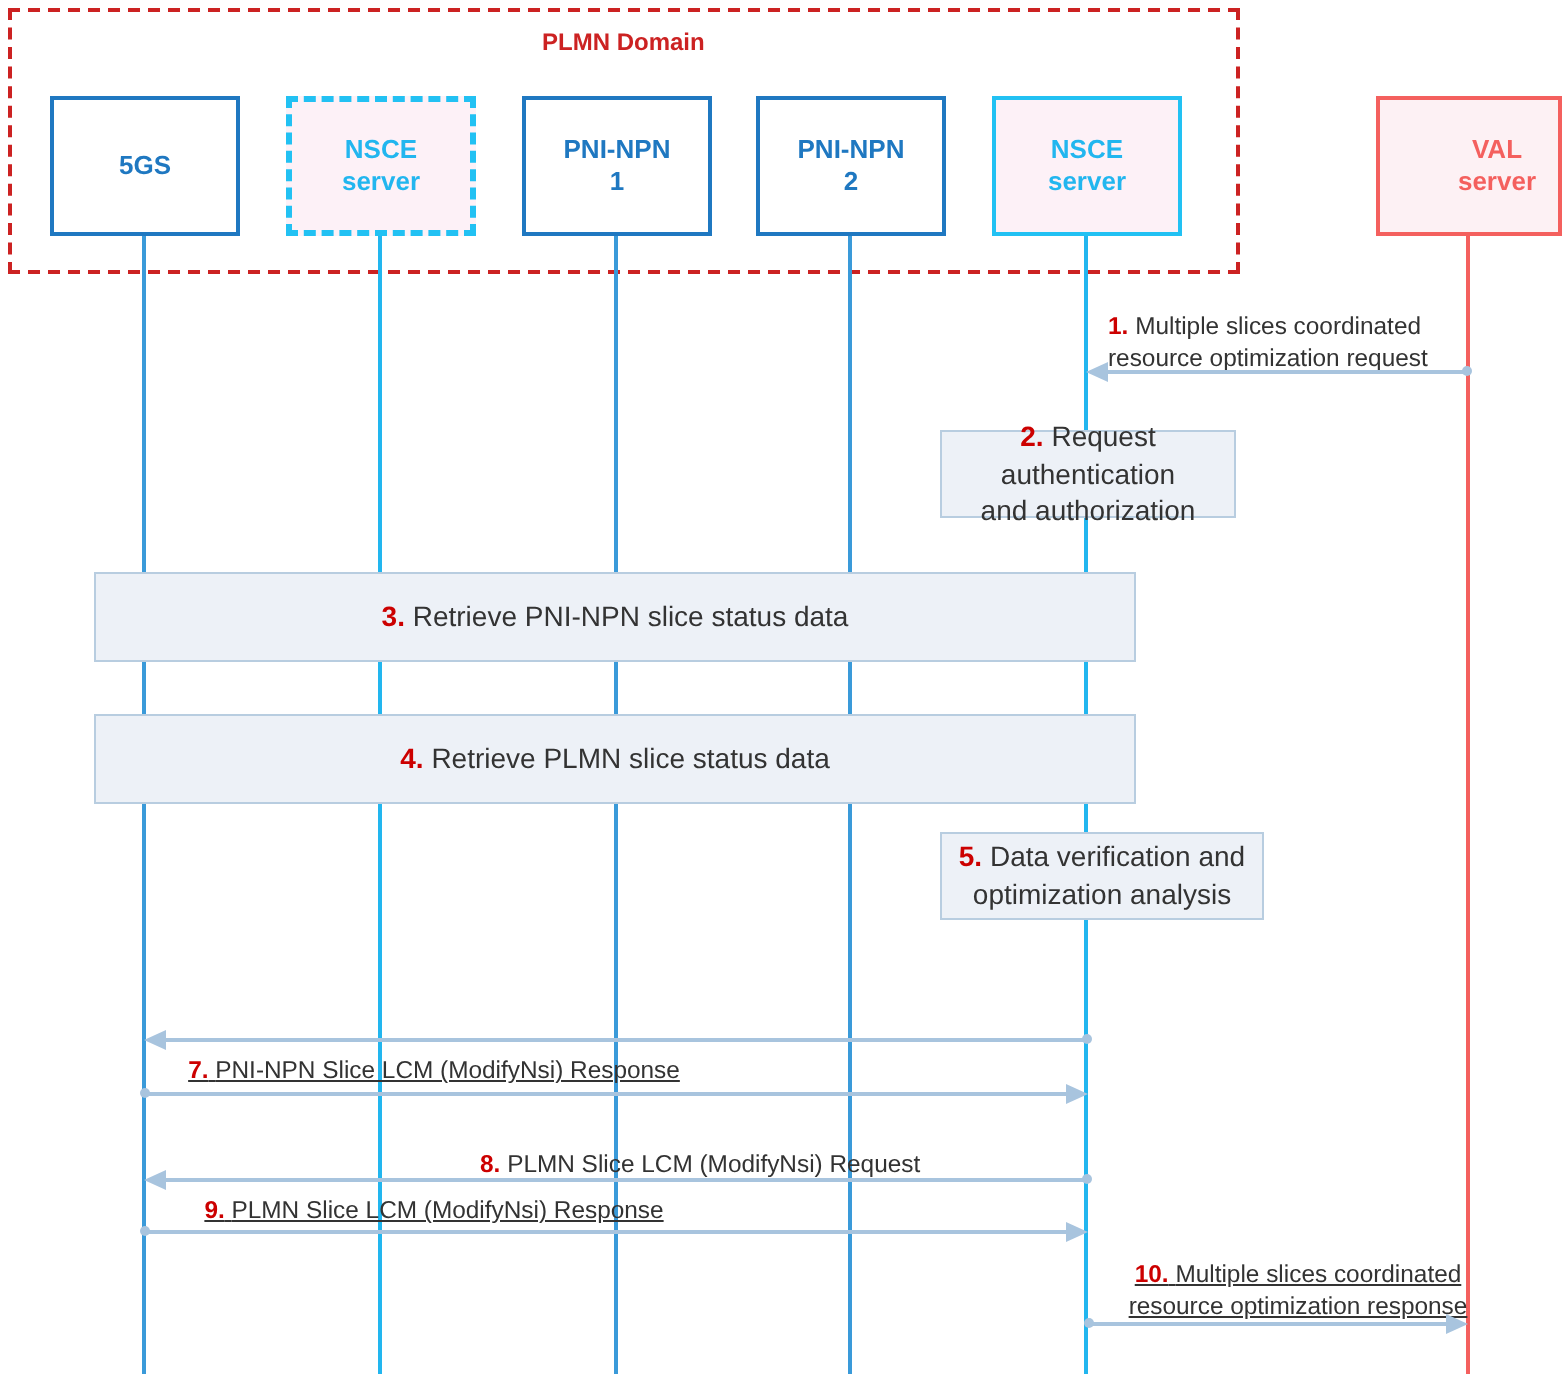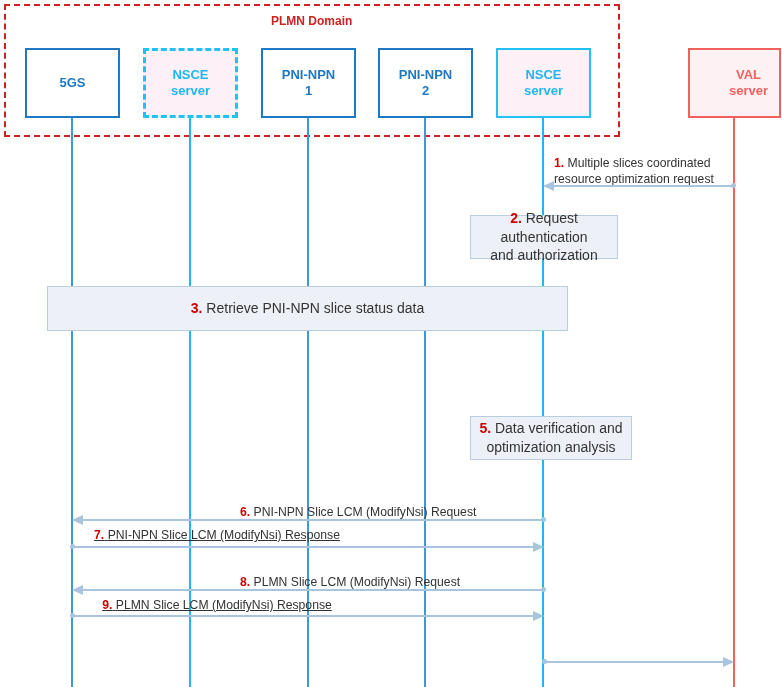--- a/index.html
+++ b/index.html
@@ -189,33 +189,35 @@
     </span>
   </div>
 
   <div class="note" style="left:47px; top:286px; width:521px; height:45px;">
     <span>
       <span class="num">3.</span>
       <span>Retrieve PNI-NPN slice status data</span>
     </span>
   </div>
 
+  <div class="note" style="left:47px; top:357px; width:521px; height:45px;">
+    <span>
+      <span class="num">4.</span>
+      <span>Retrieve PLMN slice status data</span>
+    </span>
+  </div>
 
   <div class="note" style="left:470px; top:416px; width:162px; height:44px;">
     <span>
       <span class="num">5.</span>
       <span>Data verification and</span><br>
       <span>optimization analysis</span>
     </span>
   </div>
 
-  <div class="msg-label ta-right" style="left:240px; top:504px; width:300px;">
-    <span class="num">6.</span>
-    <span>PNI-NPN Slice LCM (ModifyNsi) Request</span>
-  </div>
   <div class="arrow-line" style="left:77px; top:519px; width:467px;"></div>
   <div class="arrow-head left" style="left:72px; top:515px;"></div>
   <div class="arrow-tail" style="left:541px; top:517px;"></div>
 
   <div class="msg-label ta-left" style="left:62px; top:527px; width:310px;">
     <span class="num">7.</span>
     <span>PNI-NPN Slice LCM (ModifyNsi) Response</span>
   </div>
   <div class="arrow-line" style="left:72px; top:546px; width:466px;"></div>
   <div class="arrow-head right" style="left:533px; top:542px;"></div>
@@ -230,17 +232,22 @@
   <div class="arrow-tail" style="left:541px; top:587px;"></div>
 
   <div class="msg-label ta-left" style="left:62px; top:597px; width:310px;">
     <span class="num">9.</span>
     <span>PLMN Slice LCM (ModifyNsi) Response</span>
   </div>
   <div class="arrow-line" style="left:72px; top:615px; width:466px;"></div>
   <div class="arrow-head right" style="left:533px; top:611px;"></div>
   <div class="arrow-tail" style="left:70px; top:613px;"></div>
 
+  <div class="msg-label ta-left" style="left:549px; top:629px; width:200px;">
+    <span class="num">10.</span>
+    <span>Multiple slices coordinated</span><br>
+    <span>resource optimization response</span>
+  </div>
   <div class="arrow-line" style="left:544px; top:661px; width:184px;"></div>
   <div class="arrow-head right" style="left:723px; top:657px;"></div>
   <div class="arrow-tail" style="left:542px; top:659px;"></div>
 
 </div>
 
 </body></html>

